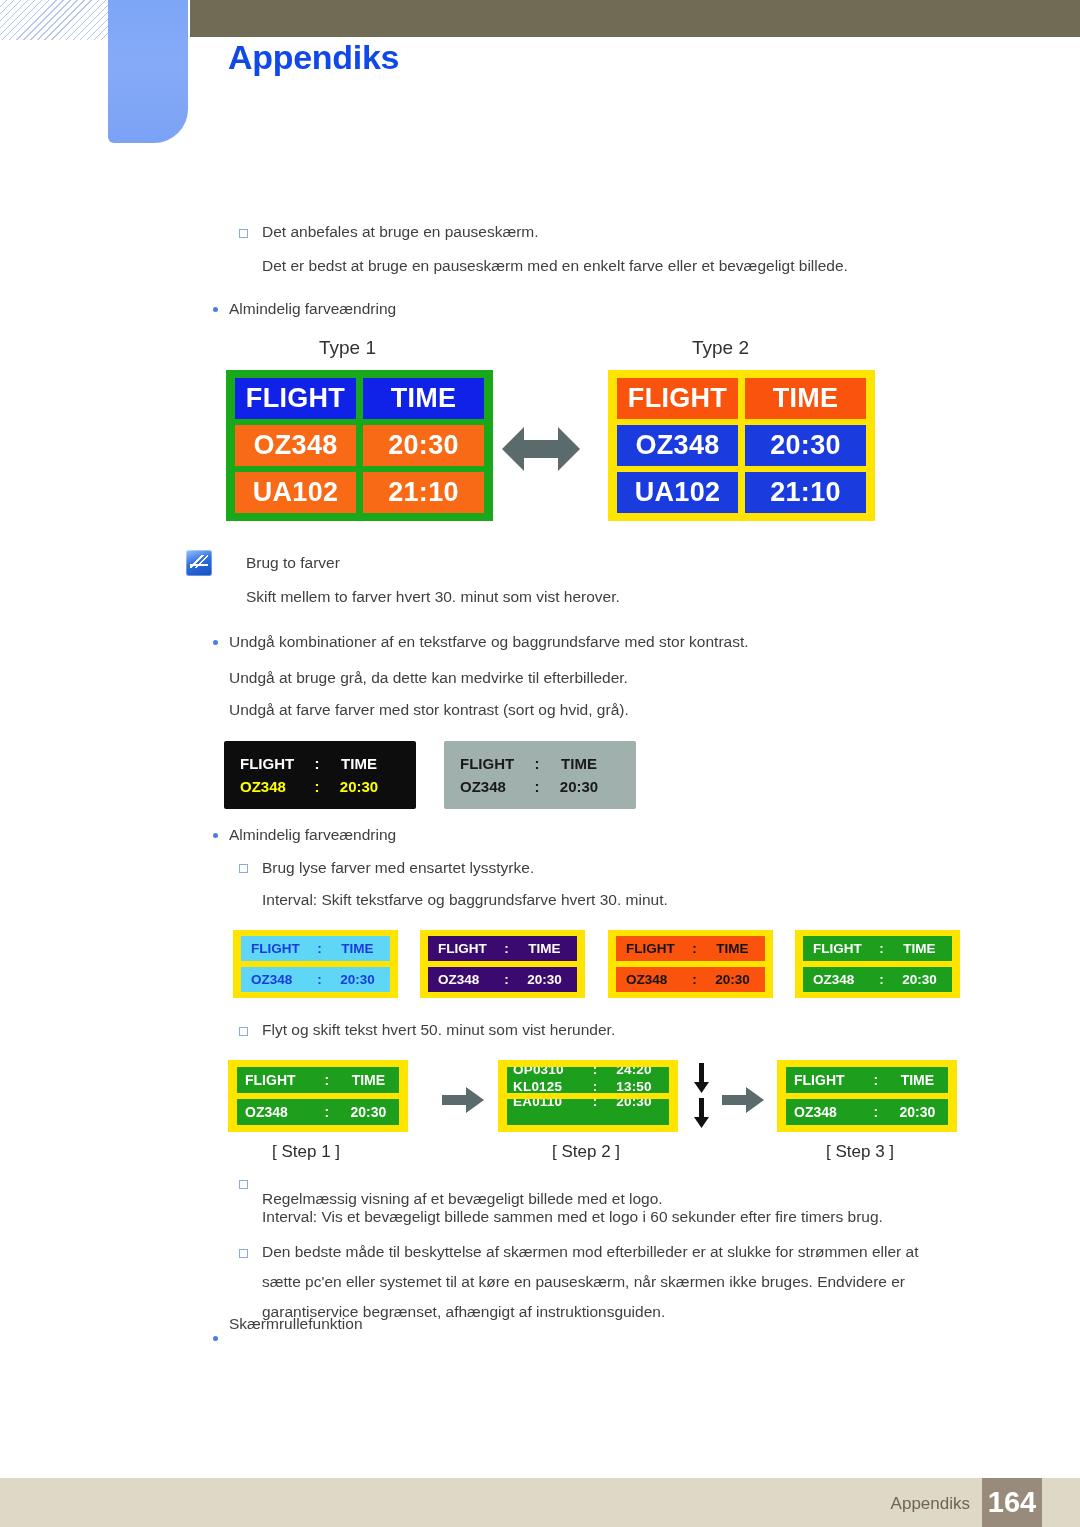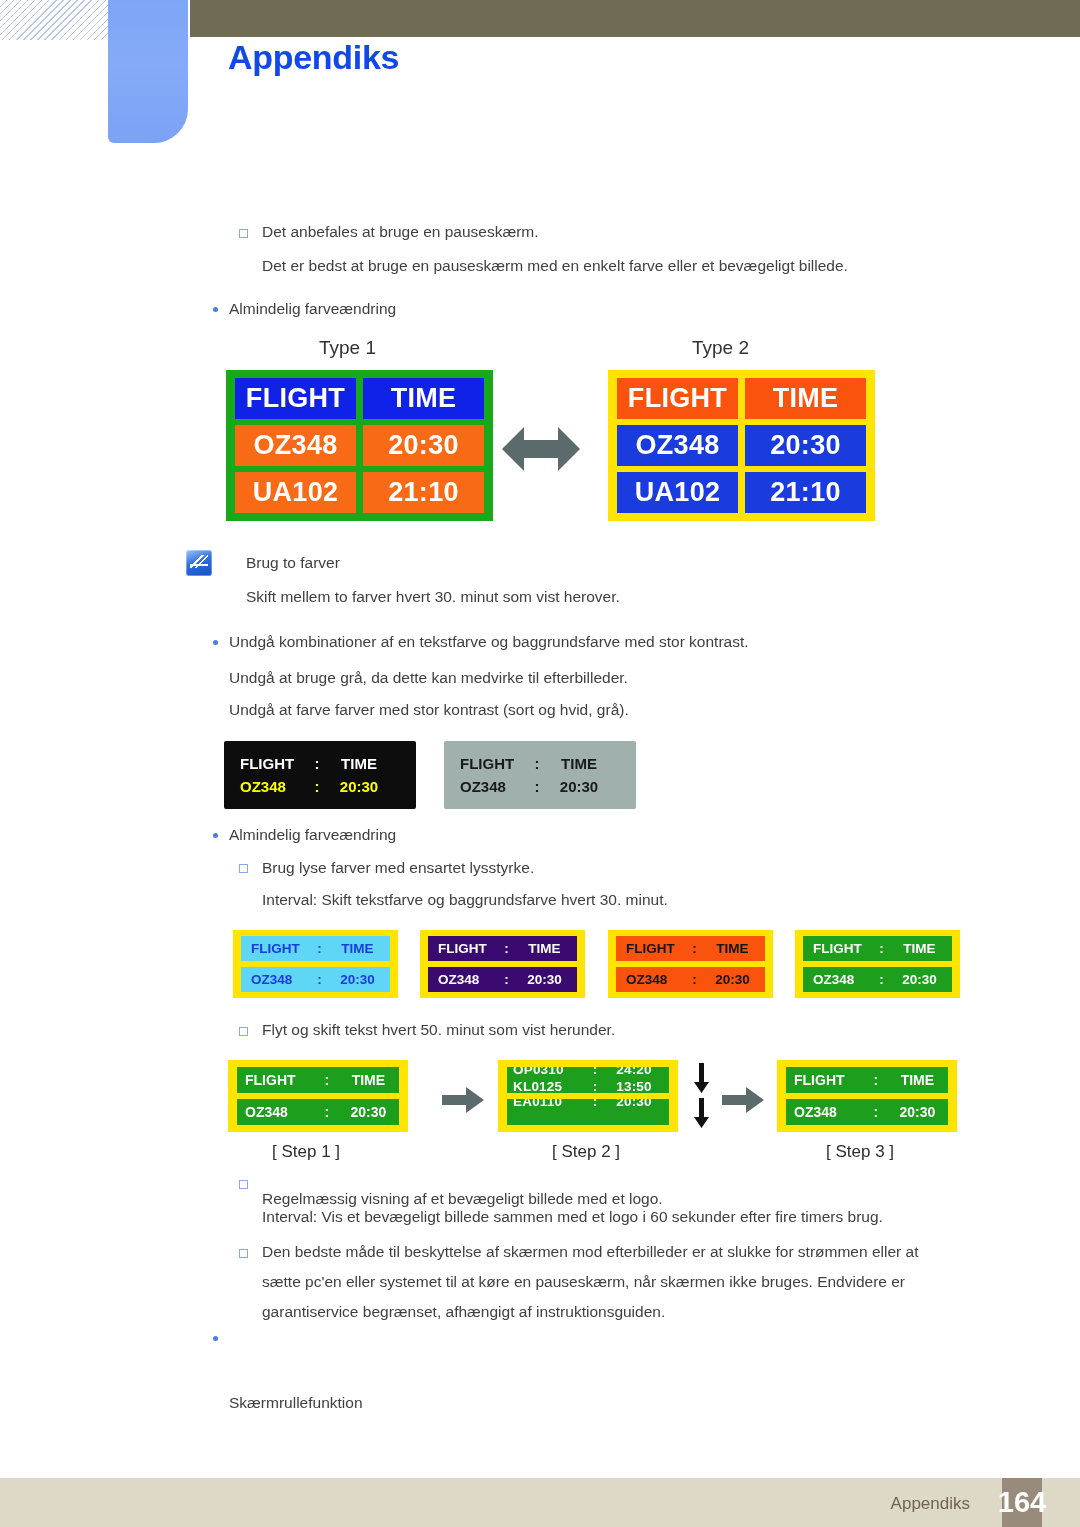--- a/index.html
+++ b/index.html
@@ -251,21 +251,21 @@
   }
   .footer-label {
     position: absolute;
     right: 110px; bottom: 13px;
     font-size: 17px;
     color: #6f6455;
   }
   .footer-page {
     position: absolute;
     right: 38px; bottom: 0px;
-    width: 40px; height: 49px;
+    width: 60px; height: 49px;
     background: #998b7c;
     color: #ffffff;
     font-size: 29px;
     font-weight: bold;
     display: flex;
     align-items: center;
     justify-content: center;
   }
 </style>
 </head>
@@ -502,17 +502,17 @@
 <div class="bullet-sq" style="left:239px; top:1180px;"></div>
 <div class="txt" style="left:262px; top:1173px;margin-top:16px;">Regelmæssig visning af et bevægeligt billede med et logo.</div>
 <div class="txt" style="left:262px; top:1207px;">Interval: Vis et bevægeligt billede sammen med et logo i 60 sekunder efter fire timers brug.</div>
 
 <div class="bullet-sq" style="left:239px; top:1249px;"></div>
 <div class="txt" style="left:262px; top:1242px;">Den bedste måde til beskyttelse af skærmen mod efterbilleder er at slukke for strømmen eller at</div>
 <div class="txt" style="left:262px; top:1272px;">sætte pc'en eller systemet til at køre en pauseskærm, når skærmen ikke bruges. Endvidere er</div>
 <div class="txt" style="left:262px; top:1302px;">garantiservice begrænset, afhængigt af instruktionsguiden.</div>
 
 <div class="bullet-dot" style="left:213px; top:1336px;"></div>
-<div class="txt" style="left:229px; top:1393px;">Skærmrullefunktion</div>
+<div class="txt" style="left:229px; top:1314px;">Skærmrullefunktion</div>
 
 <div class="footer-bar"></div>
 <div class="footer-label">Appendiks</div>
 <div class="footer-page">164</div>
 
 </body></html>

